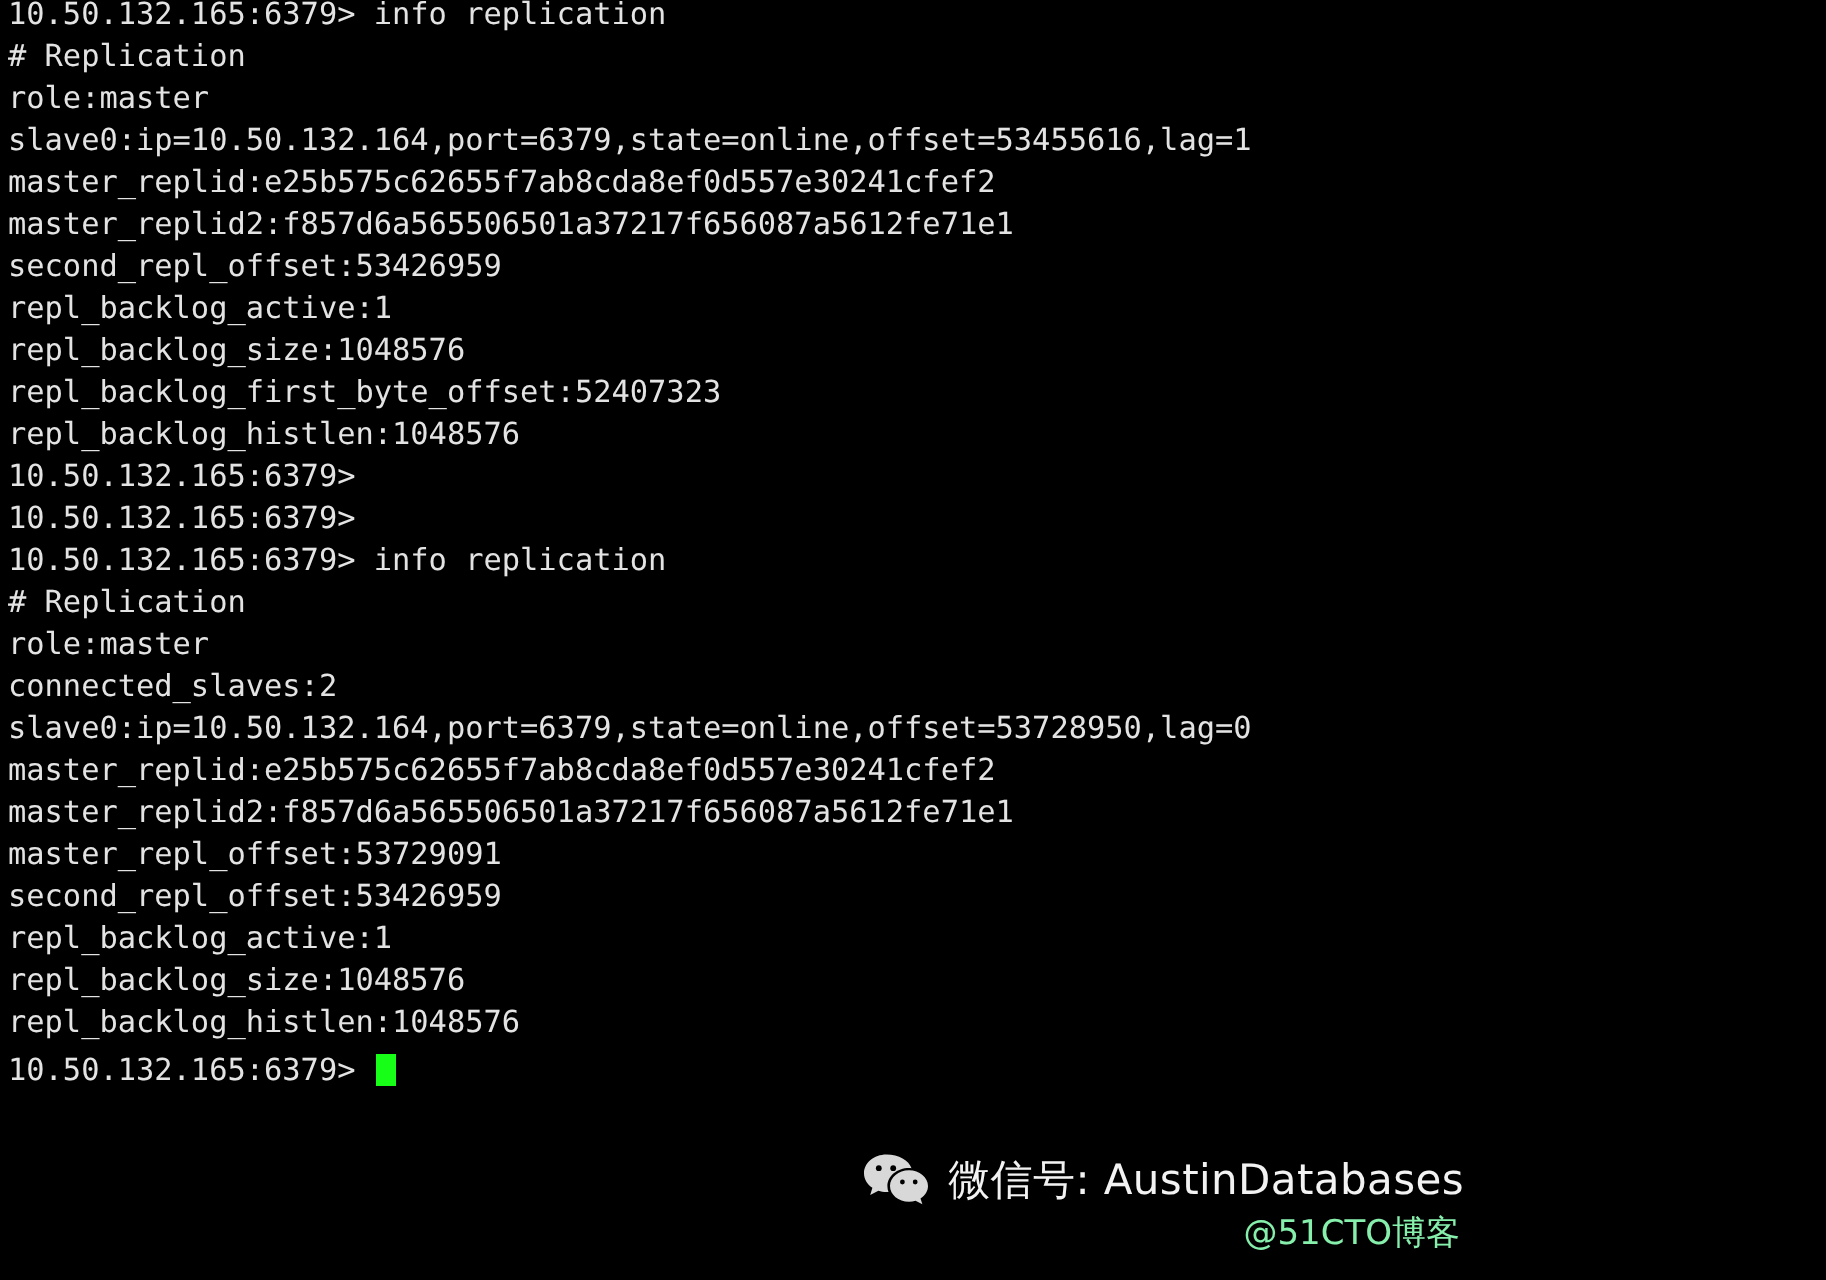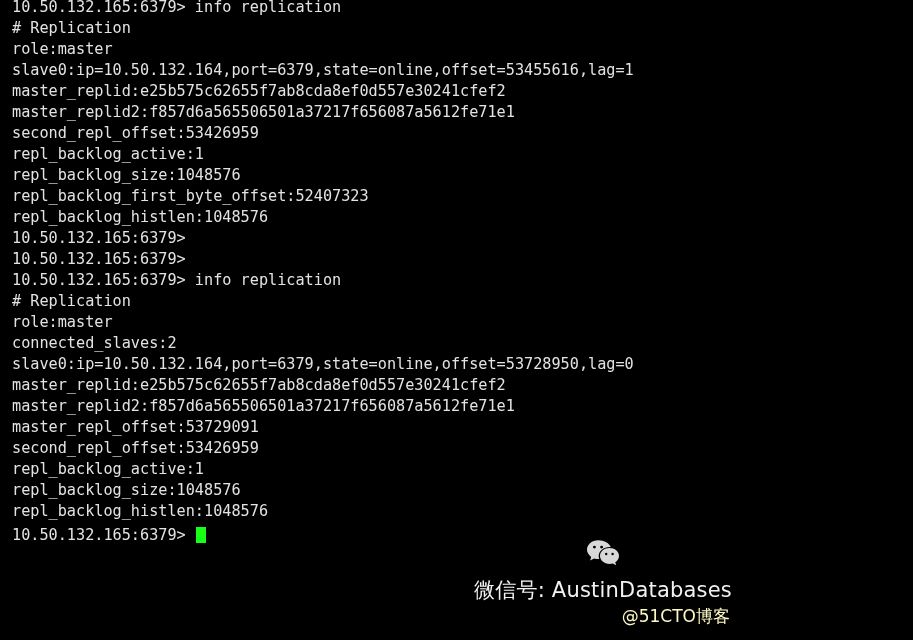--- a/index.html
+++ b/index.html
@@ -17,21 +17,21 @@
   }
 
   #terminal {
     position: absolute;
     left: 0;
     top: 0;
     width: 748px;
     height: 640px;
     background: #000000;
     box-sizing: border-box;
-    padding: 0 0 0 12px;
+    padding: 0 0 0 4px;
     overflow: hidden;
   }
 
   .term-line {
     font-family: "DejaVu Sans Mono", "Liberation Mono", monospace;
     font-size: 15.2px;
     line-height: 21px;
     height: 21px;
     color: #e3e3e3;
     white-space: pre;
@@ -62,38 +62,37 @@
     bottom: 12px;
     display: flex;
     flex-direction: column;
     align-items: flex-end;
     pointer-events: none;
   }
   #watermark-main {
     display: flex;
     align-items: center;
     gap: 9px;
-    flex-direction: column;
   }
   #wechat-icon {
     width: 34px;
     height: 28px;
     display: block;
   }
   #watermark-text {
     font-family: "DejaVu Sans", "Liberation Sans", sans-serif;
     font-size: 21px;
     color: #f2f2f2;
     white-space: nowrap;
     letter-spacing: 0.2px;
   }
   #watermark-sub {
     font-family: "DejaVu Sans", "Liberation Sans", sans-serif;
     font-size: 17px;
-    color: #fef9c3;
+    color: #86efac;
     margin-top: 1px;
     margin-right: 2px;
     white-space: nowrap;
   }
 </style>
 </head>
 <body>
 
 <div id="terminal">
   <div id="line-wrap">

